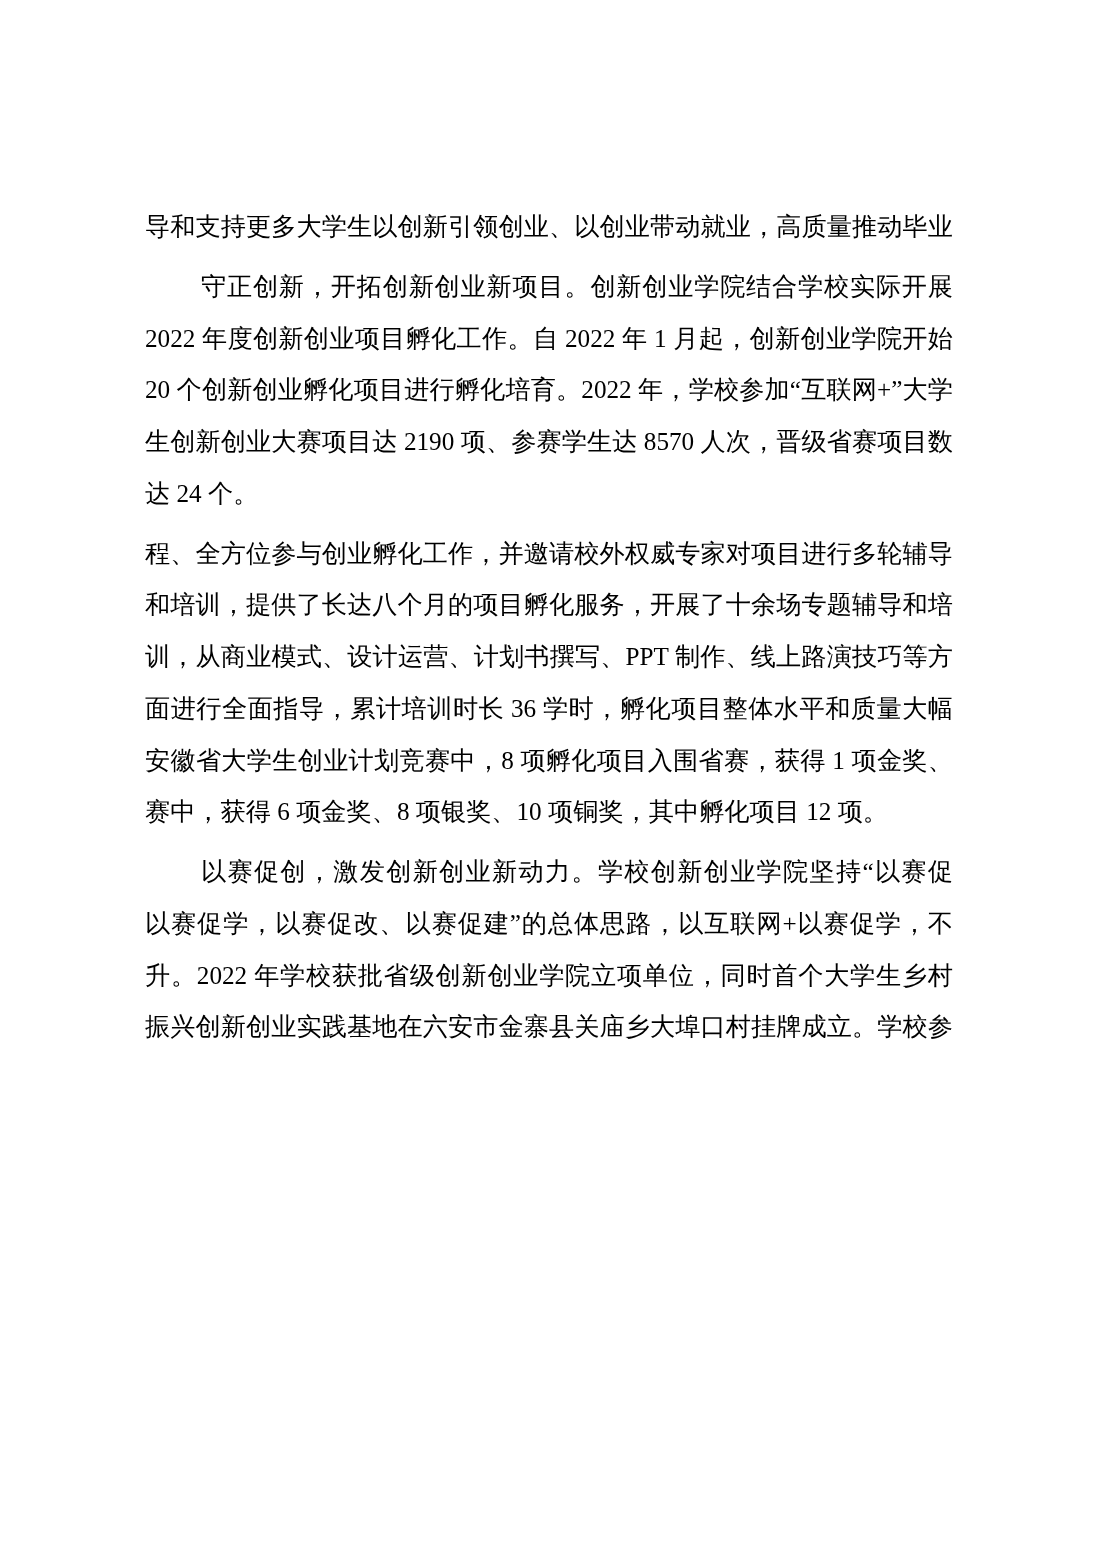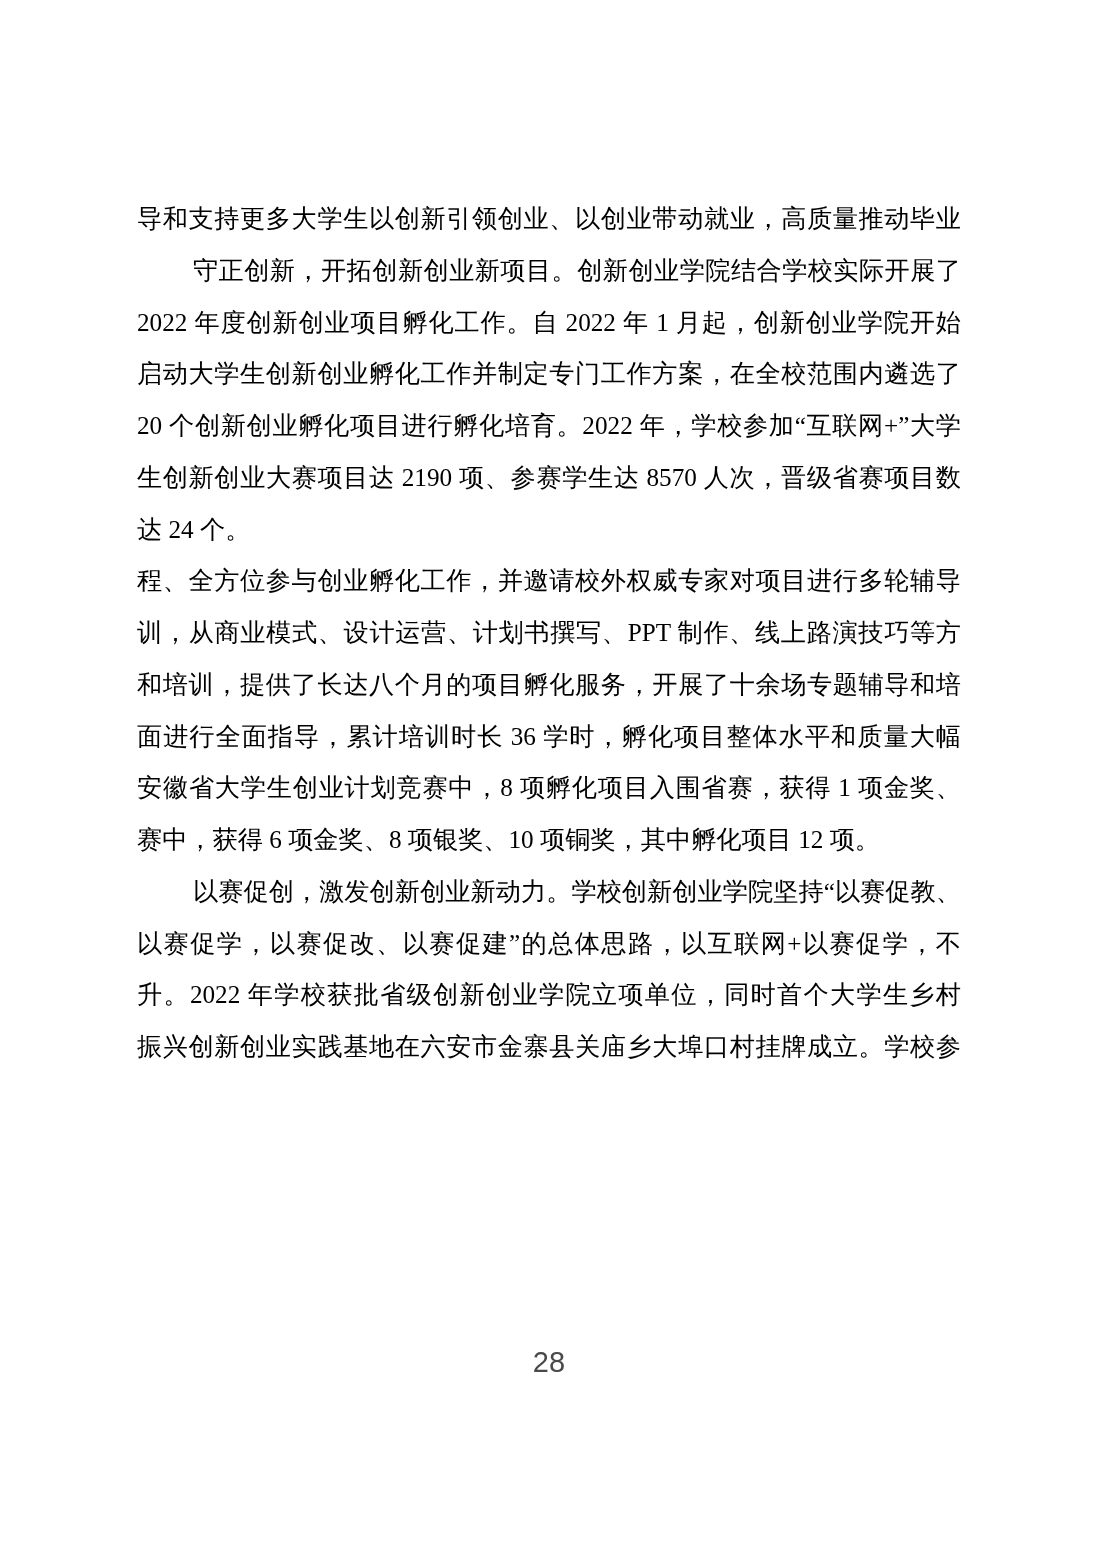--- a/index.html
+++ b/index.html
@@ -16,21 +16,21 @@
     font-family: "Liberation Serif", "DejaVu Serif", serif;
     overflow: hidden;
   }
   .text-block {
     position: absolute;
     left: 137px;
     top: 193px;
     width: 824px;
   }
   .paragraph {
-    margin: 0;
+    margin: 8px;
     padding: 0;
   }
   .line {
     box-sizing: border-box;
     height: 51.75px;
     line-height: 51.75px;
     font-size: 25.2px;
     text-align: justify;
     text-align-last: justify;
     overflow: hidden;
@@ -61,34 +61,32 @@
 <body>
 
 <div class="page">
   <div class="text-block">
       <div class="paragraph">
         <div class="line"><span>导和支持更多大学生以创新引领创业、以创业带动就业，高质量推动毕业</span></div>
       </div>
       <div class="paragraph">
         <div class="line indent"><span class="lead">守正创新，开拓创新创业新项目。</span><span>创新创业学院结合学校实际开展了</span></div>
         <div class="line"><span>2022 年度创新创业项目孵化工作。自 2022 年 1 月起，创新创业学院开始</span></div>
-        <div class="line"><span>启动大学生创新创业孵化工作并制定专门工作方案，在全校范围内遴选了</span></div>
         <div class="line"><span>20 个创新创业孵化项目进行孵化培育。2022 年，学校参加“互联网+”大学</span></div>
         <div class="line"><span>生创新创业大赛项目达 2190 项、参赛学生达 8570 人次，晋级省赛项目数</span></div>
         <div class="line para-end"><span>达 24 个。</span></div>
       </div>
       <div class="paragraph">
         <div class="line"><span>程、全方位参与创业孵化工作，并邀请校外权威专家对项目进行多轮辅导</span></div>
+        <div class="line"><span>和培训，提供了长达八个月的项目孵化服务，开展了十余场专题辅导和培</span></div>
         <div class="line"><span>训，从商业模式、设计运营、计划书撰写、PPT 制作、线上路演技巧等方</span></div>
-        <div class="line"><span>和培训，提供了长达八个月的项目孵化服务，开展了十余场专题辅导和培</span></div>
         <div class="line"><span>面进行全面指导，累计培训时长 36 学时，孵化项目整体水平和质量大幅</span></div>
         <div class="line"><span>安徽省大学生创业计划竞赛中，8 项孵化项目入围省赛，获得 1 项金奖、</span></div>
         <div class="line para-end"><span>赛中，获得 6 项金奖、8 项银奖、10 项铜奖，其中孵化项目 12 项。</span></div>
       </div>
       <div class="paragraph">
         <div class="line indent"><span class="lead">以赛促创，激发创新创业新动力。</span><span>学校创新创业学院坚持“以赛促教、</span></div>
         <div class="line"><span>以赛促学，以赛促改、以赛促建”的总体思路，以互联网+以赛促学，不</span></div>
         <div class="line"><span>升。2022 年学校获批省级创新创业学院立项单位，同时首个大学生乡村</span></div>
         <div class="line"><span>振兴创新创业实践基地在六安市金寨县关庙乡大埠口村挂牌成立。学校参</span></div>
       </div>
     </div>
-  <div class="page-number">28</div>
 </div>
 
 </body></html>

